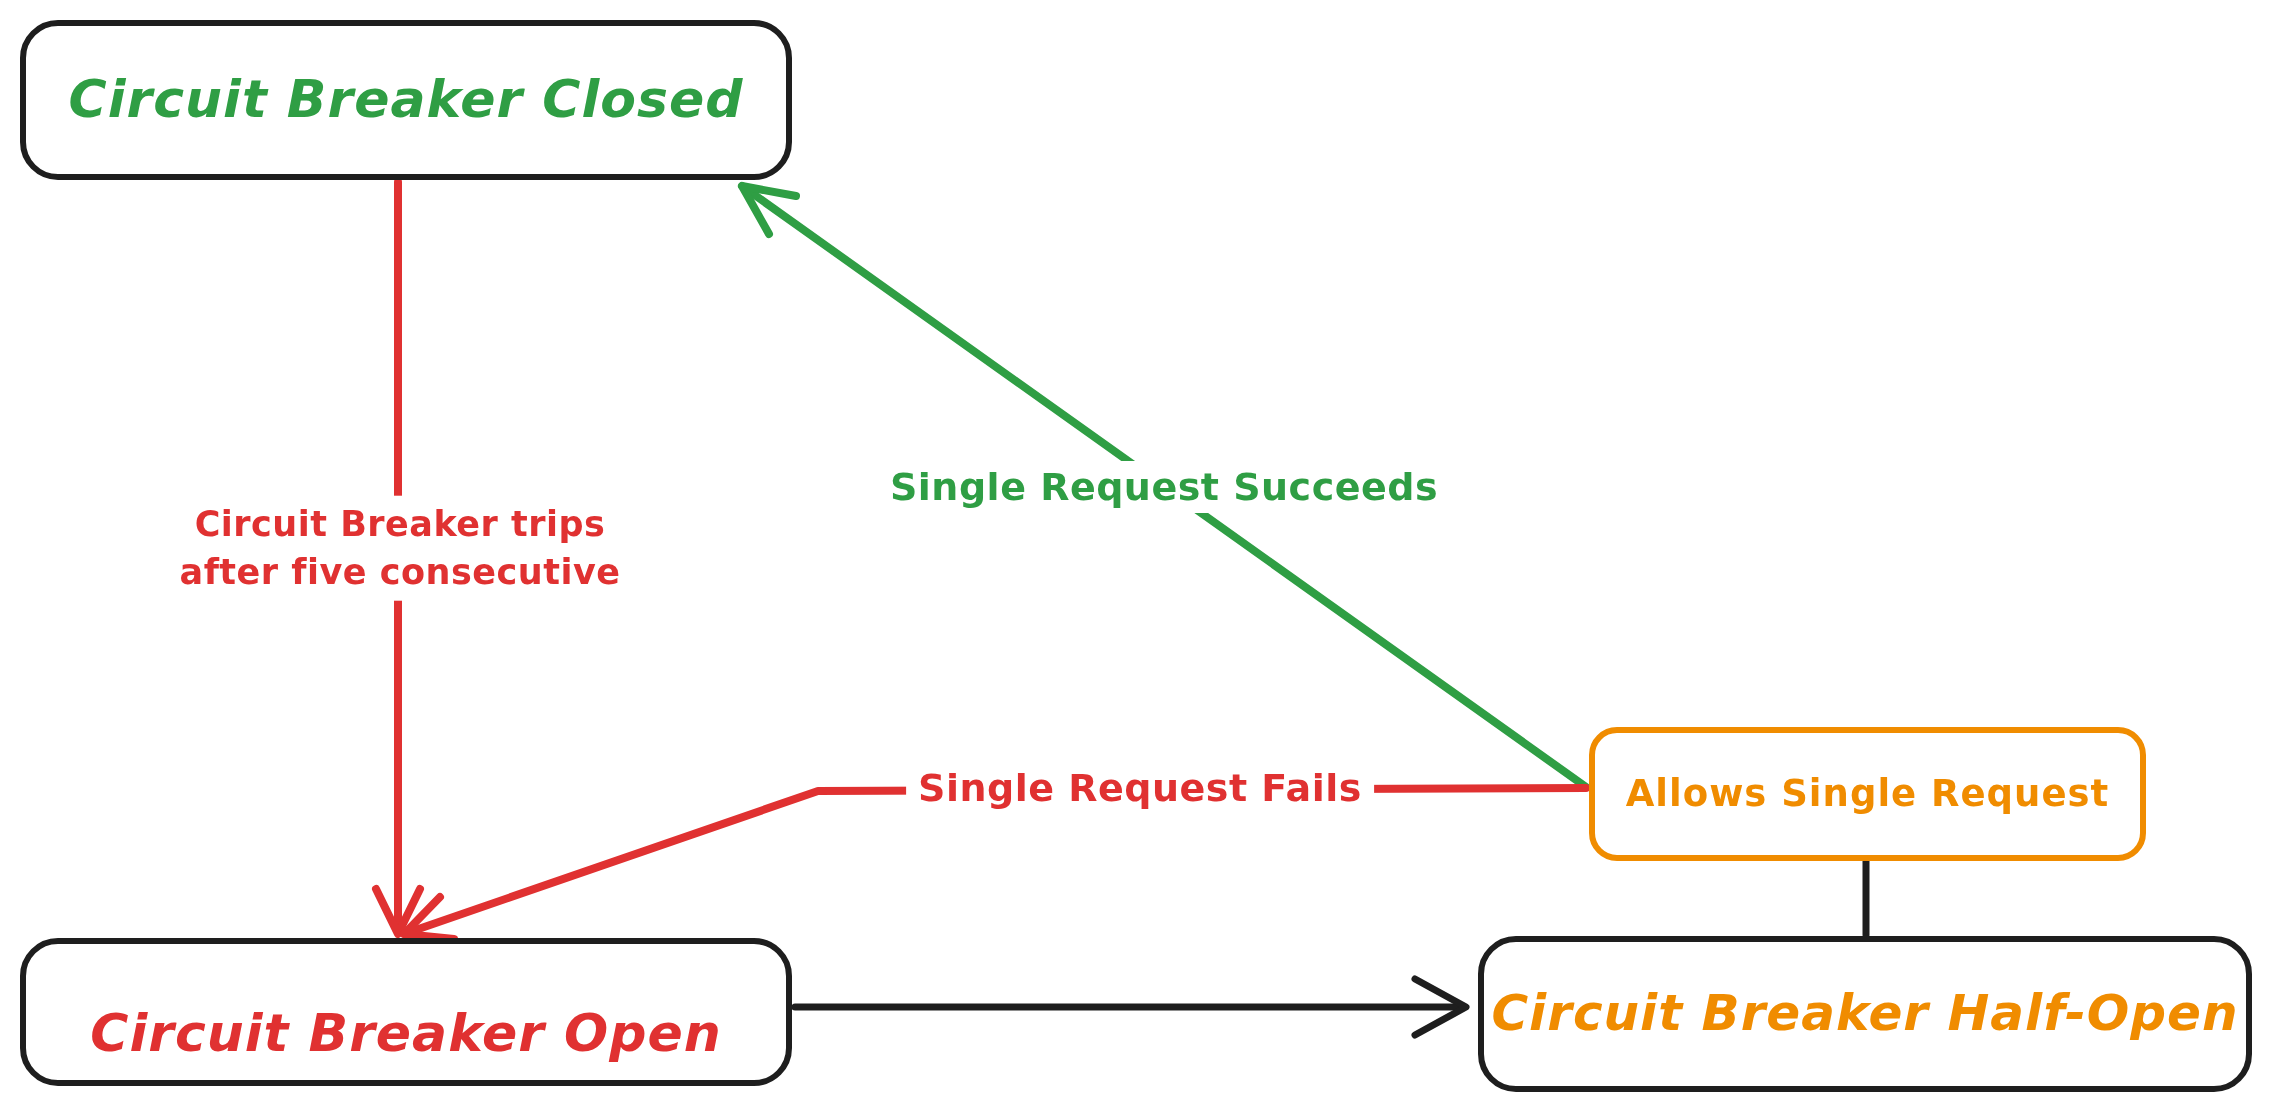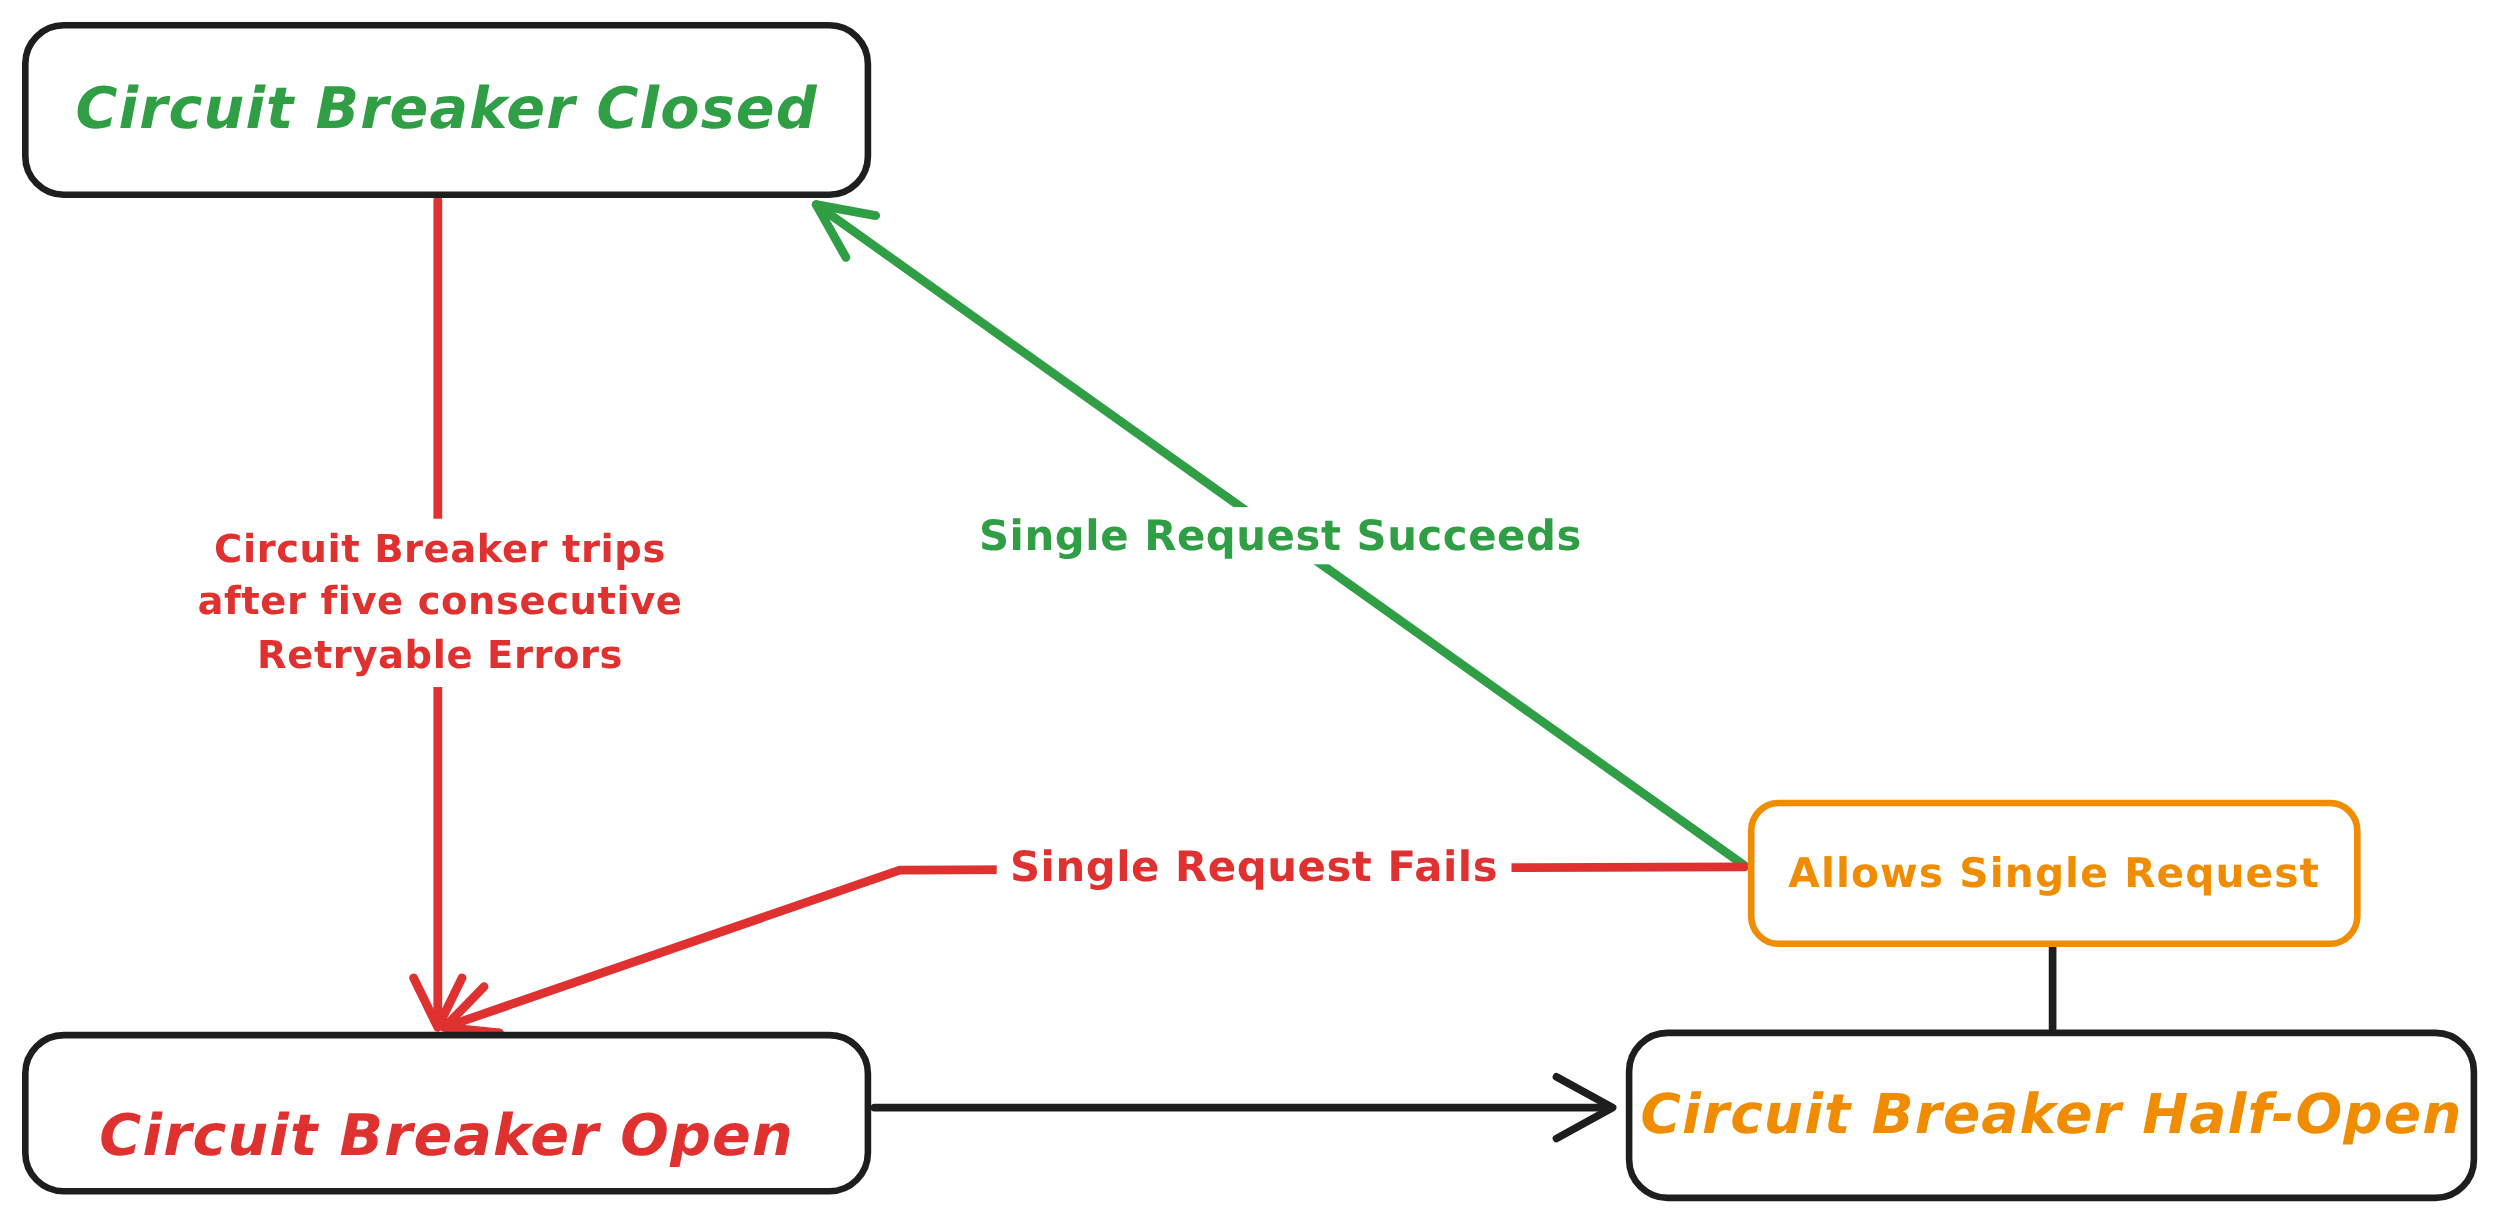--- a/index.html
+++ b/index.html
@@ -107,21 +107,20 @@
     <span class="node-label">Allows Single Request</span>
   </div>
 
   <div class="node node--state node--halfopen">
     <span class="node-label">Circuit Breaker Half-Open</span>
   </div>
 
   <div class="edge-label edge-label--trips">
     <span class="line">Circuit Breaker trips</span>
     <span class="line">after five consecutive</span>
-    <span class="line">Retryable Errors</span>
   </div>
 
   <div class="edge-label edge-label--succeeds">
     <span class="line">Single Request Succeeds</span>
   </div>
 
   <div class="edge-label edge-label--fails">
     <span class="line">Single Request Fails</span>
   </div>
 

